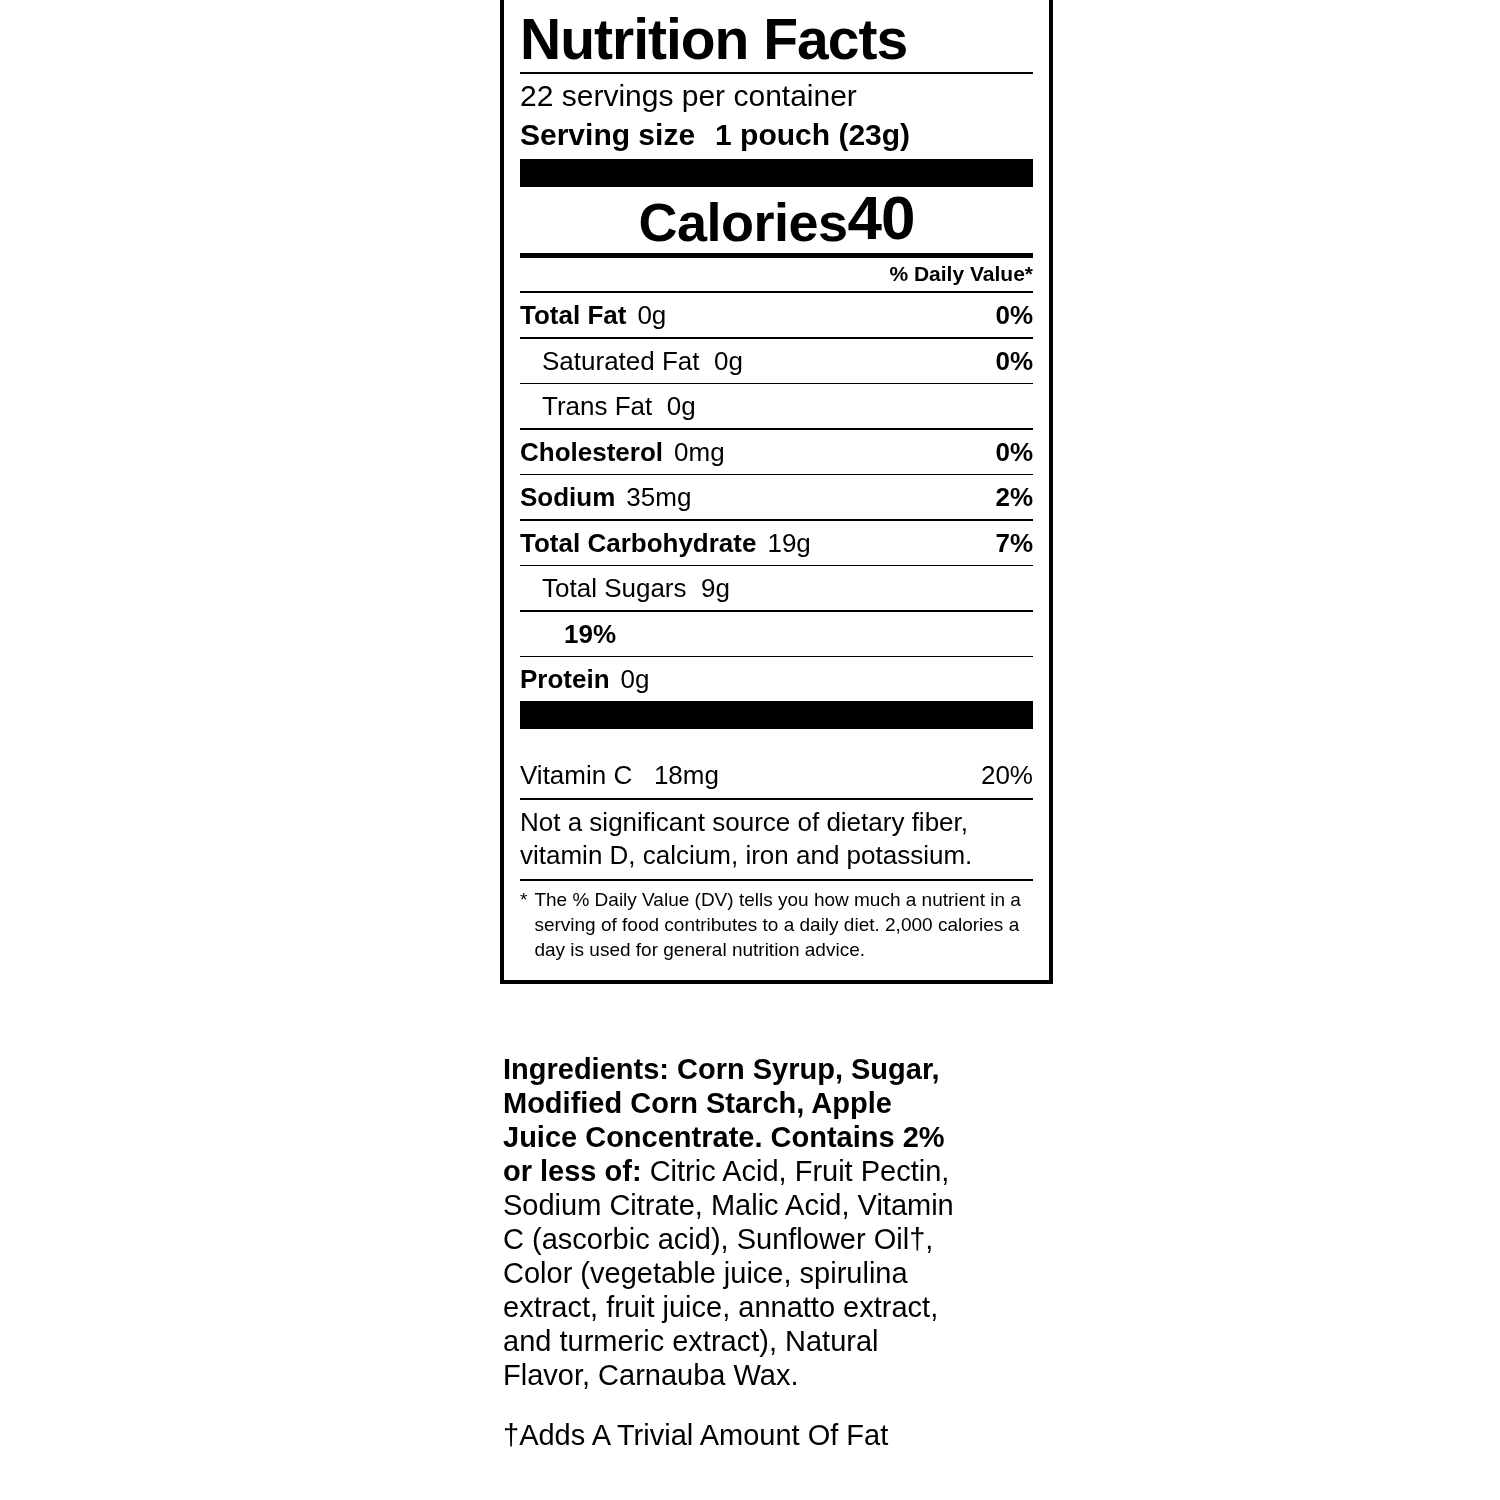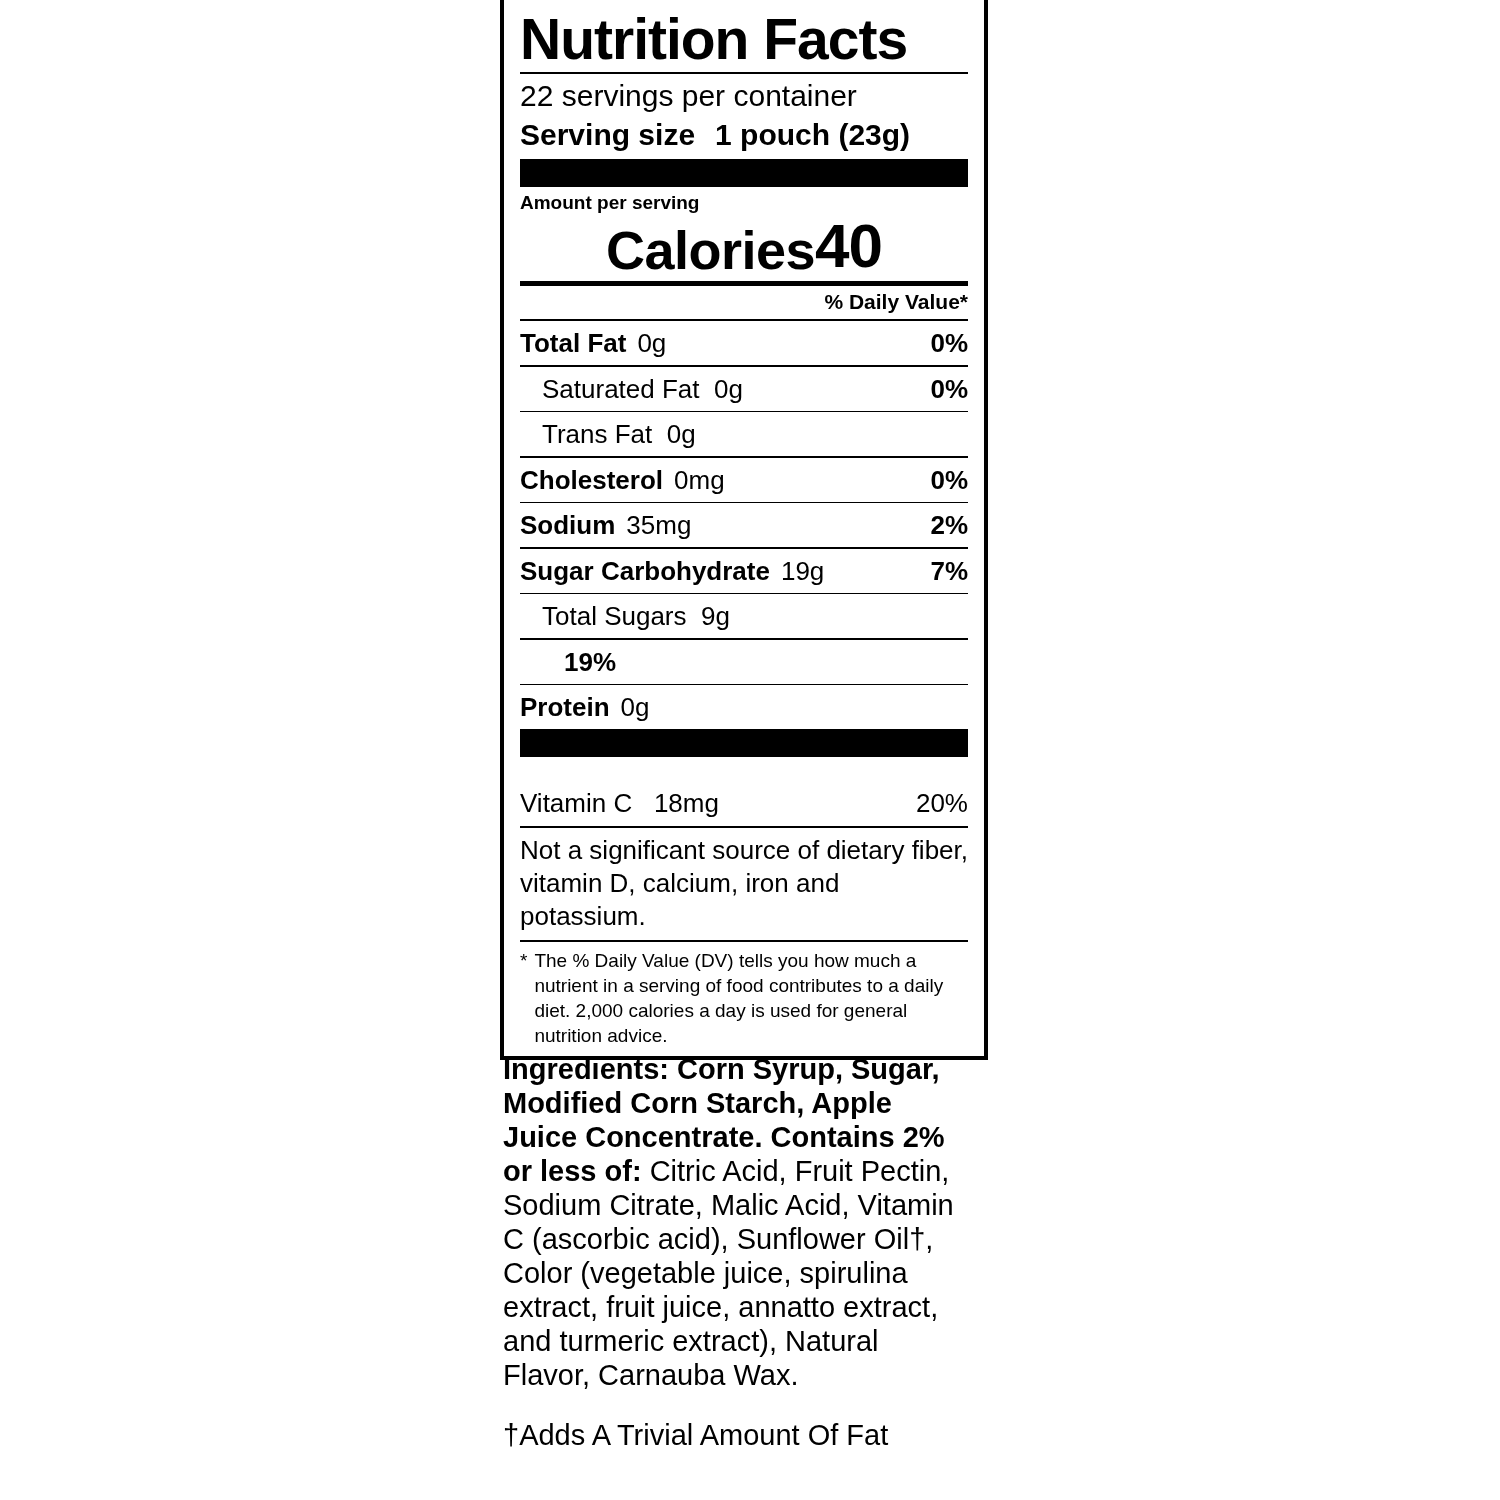--- a/index.html
+++ b/index.html
@@ -22,25 +22,25 @@
     top: 0;
     width: 1500px;
     height: 1500px;
   }
 
   
   .nf-panel {
     position: absolute;
     left: 500px;
     top: 0px;
-    width: 488px;
+    width: 553px;
     box-sizing: border-box;
     border: 4px solid #000;
     border-top: none;
-    padding: 0 16px 8px 16px;
+    padding: 0 16px 18px 16px;
     background: #fff;
   }
 
   .nf-title {
     font-weight: bold;
     font-size: 57px;
     line-height: 66px;
     letter-spacing: -1px;
     margin: 6px 0 0 0;
     white-space: nowrap;
@@ -163,21 +163,20 @@
 
     <div class="servings">22 servings per container</div>
 
     <div class="serving-size">
       <span class="ss-label">Serving size</span>
       <span>1 pouch (23g)</span>
     </div>
 
     <div class="rule-block"></div>
 
-    <div class="amount-per">Amount per serving</div>
 
     <div class="cal-row">
       <span class="cal-label">Calories</span>
       <span class="cal-value">40</span>
     </div>
 
     <div class="rule-med"></div>
 
     <div class="dv-header">% Daily Value*</div>
     <div class="rule-thin"></div>
@@ -222,21 +221,21 @@
       <span class="nm">
         <b>Sodium</b>
         <span class="plain">35mg</span>
       </span>
       <span class="dv">2%</span>
     </div>
     <div class="rule-hair"></div>
 
     <div class="nrow">
       <span class="nm">
-        <b>Sugar Carbohydrate</b>
+        <b>Total Carbohydrate</b>
         <span class="plain">19g</span>
       </span>
       <span class="dv">7%</span>
     </div>
     <div class="rule-hair"></div>
 
     <div class="nrow indent1">
       <span class="nm">
         <span class="plain">Total Sugars</span>&nbsp;&nbsp;
         <span class="plain">9g</span>

